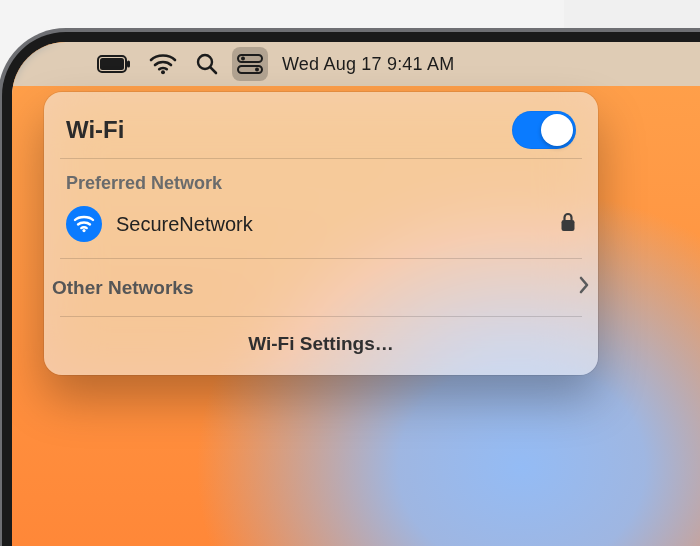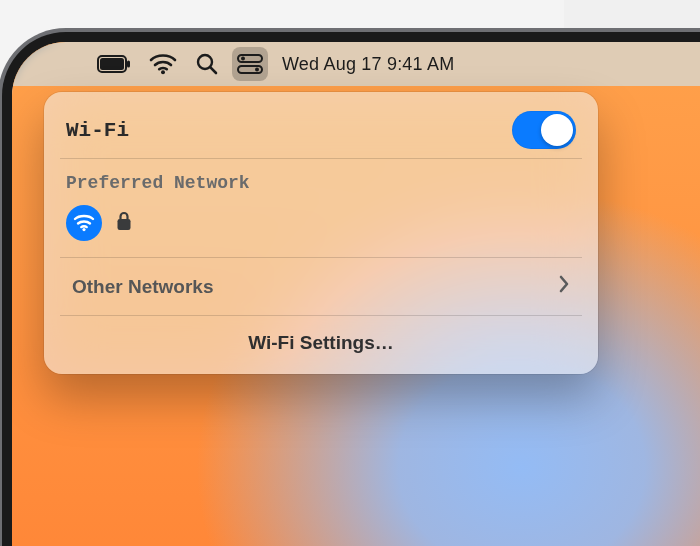--- a/index.html
+++ b/index.html
@@ -84,36 +84,34 @@
   .panel-row, .panel-header {
     display: flex;
     align-items: center;
     padding: 0 22px;
   }
   .panel-header {
     height: 48px;
     justify-content: space-between;
   }
   .panel-header .title {
-    font-size: 21px;
+    font-size: 24px;
     font-weight: 700;
     color: #2b2b2b;
-    font-family: Liberation Mono, monospace;
   }
   .divider {
     height: 1px;
     margin: 4px 16px;
     background: rgba(0,0,0,0.14);
   }
   .section-label {
     padding: 10px 23px 6px 22px;
     font-size: 18px;
     font-weight: 700;
     color: #6a6b6c;
-    font-family: Liberation Mono, monospace;
   }
   .network-row {
     display: flex;
     align-items: center;
     padding: 6px 22px 12px 22px;
     gap: 14px;
   }
   .net-icon {
     width: 36px; height: 36px;
     border-radius: 50%;
@@ -126,21 +124,21 @@
     color: #222;
     flex: 1;
   }
   .lock {
     color: #3a3b3c;
   }
   .link-row {
     display: flex;
     align-items: center;
     justify-content: space-between;
-    padding: 12px 28px;
+    padding: 12px 8px;
     font-size: 19px;
     font-weight: 700;
     color: #555657;
   }
   .settings-row {
     padding: 12px 22px 14px 22px;
     font-size: 19px;
     font-weight: 600;
     color: #2f2f30;
     text-align: center;
@@ -232,20 +230,21 @@
 
       <div class="network-row">
         <div class="net-icon">
           <svg width="22" height="18" viewBox="0 0 22 18">
             <path d="M2 5 C6 1 16 1 20 5" fill="none" stroke="#fff" stroke-width="2.4" stroke-linecap="round"></path>
             <path d="M5 9.5 C8 6.8 14 6.8 17 9.5" fill="none" stroke="#fff" stroke-width="2.4" stroke-linecap="round"></path>
             <path d="M8.3 13.1 C9.6 12 12.4 12 13.7 13.1" fill="none" stroke="#fff" stroke-width="2.4" stroke-linecap="round"></path>
             <circle cx="11" cy="15.6" r="1.6" fill="#fff"></circle>
           </svg>
         </div>
+        <div class="net-name">SecureNetwork</div>
         <div class="lock">
           <svg width="16" height="20" viewBox="0 0 16 20">
             <rect x="1.5" y="8" width="13" height="11" rx="2.2" fill="#3a3b3c"></rect>
             <path d="M4.5 8 V5.5 a3.5 3.5 0 0 1 7 0 V8" fill="none" stroke="#3a3b3c" stroke-width="2.2"></path>
           </svg>
         </div>
       </div>
 
       <div class="divider"></div>
 

